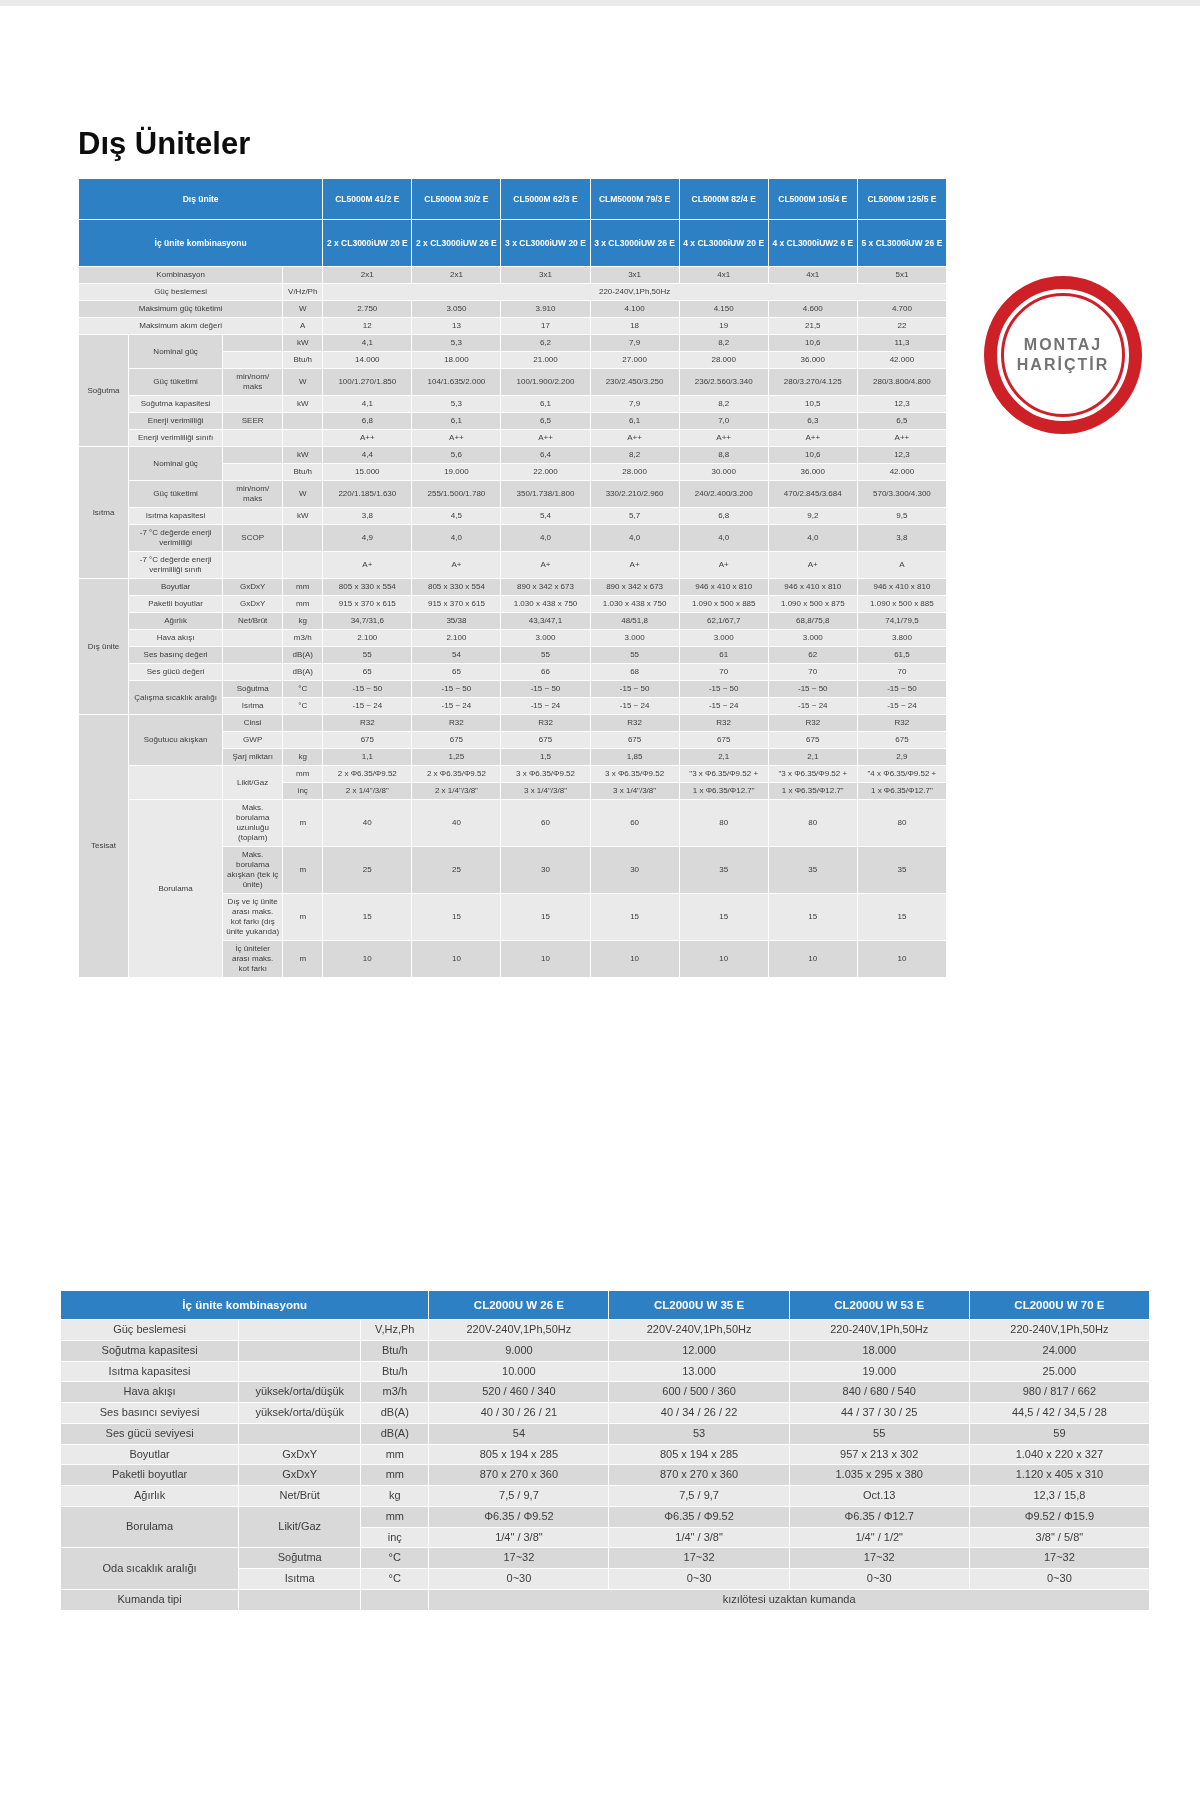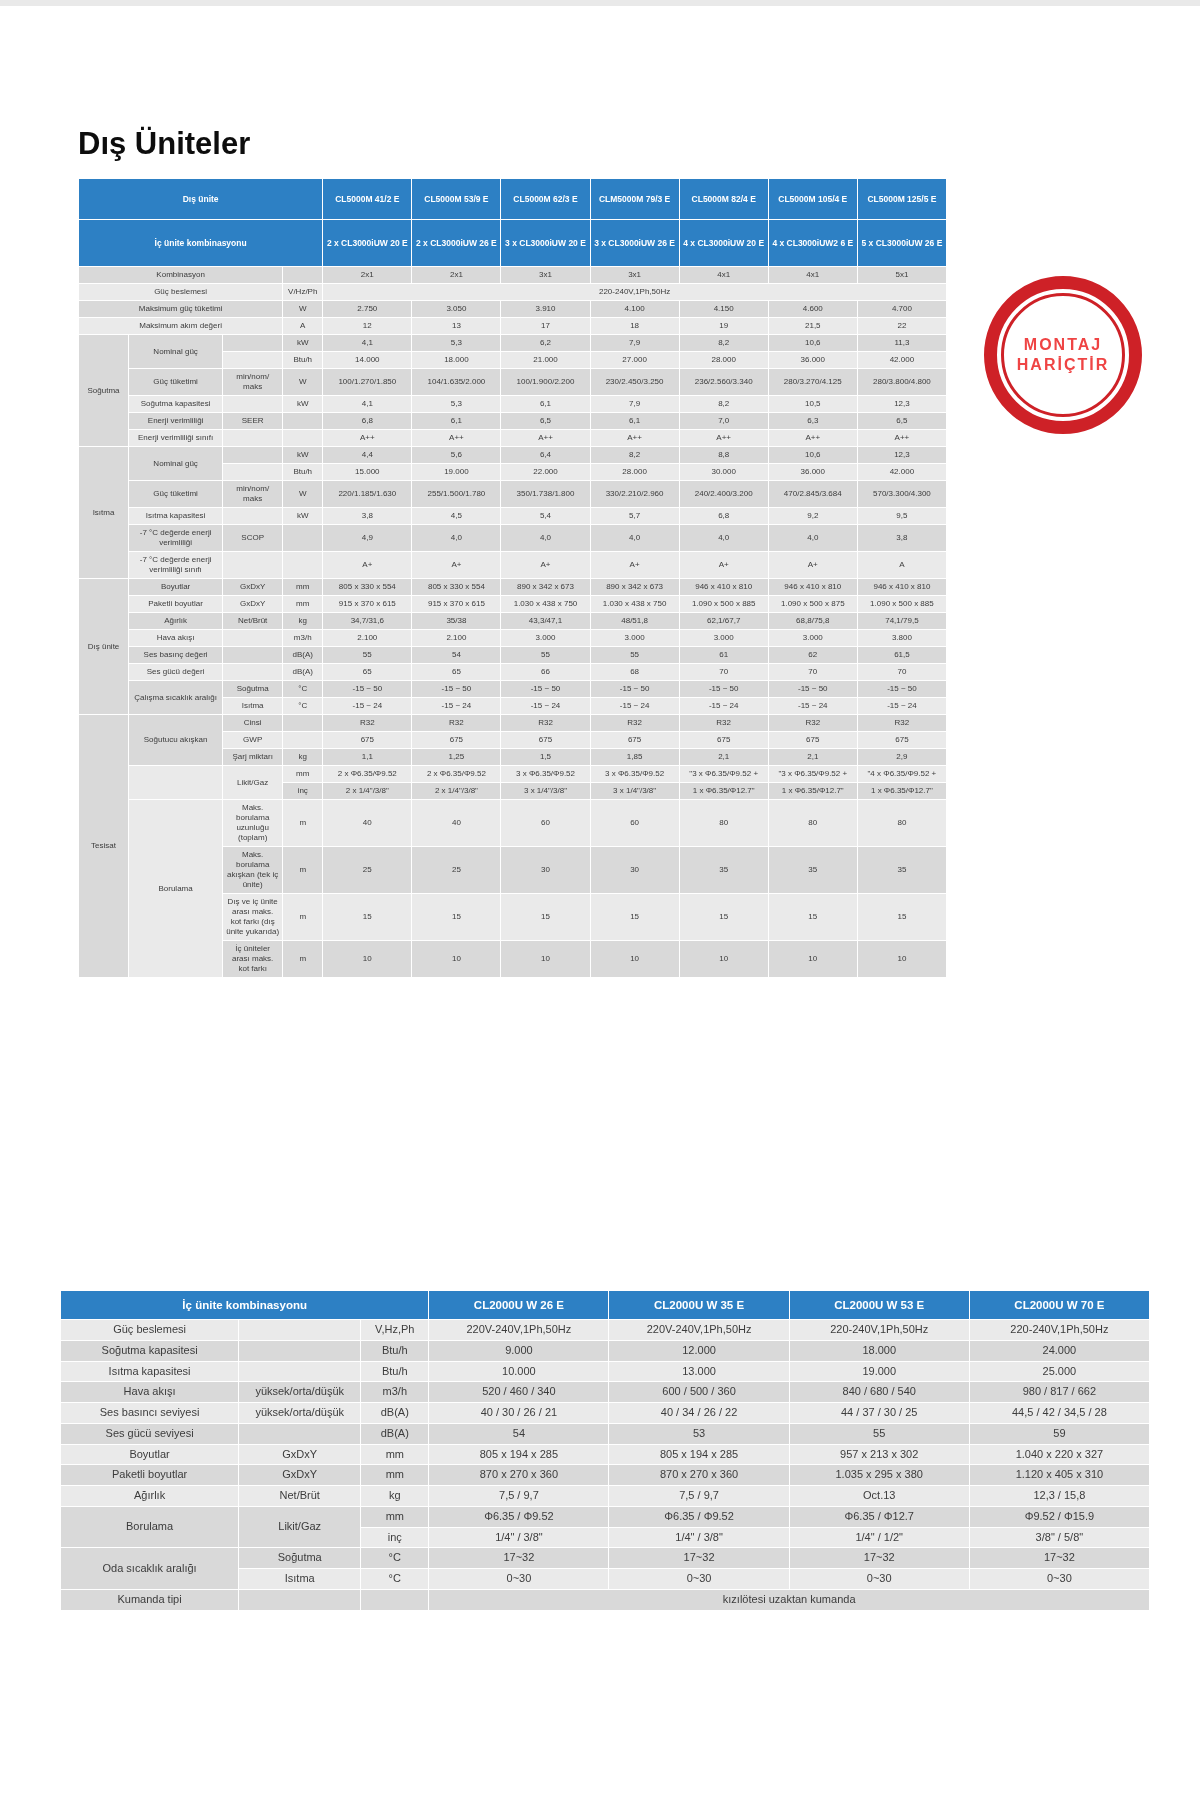--- a/index.html
+++ b/index.html
@@ -37,21 +37,21 @@
   td.k-q{text-align:left;padding-left:4px;margin-top:24px;}
   td.k-u{text-align:center;}
   td.k-v,td.k-sp{text-align:center;}
   th.h-l{text-align:left;padding-left:6px;}
 
   .stamp{position:absolute;left:984px;top:276px;width:158px;height:158px;
       border:13px solid #ce2127;border-radius:50%;background:#fff;box-sizing:border-box;}
   .stamp-inner{position:absolute;left:4px;top:4px;right:4px;bottom:4px;
       border:3px solid #ce2127;border-radius:50%;
       display:flex;flex-direction:column;align-items:center;justify-content:center;}
-  .stamp-line{font-size:16px;font-weight:bold;color:#ef4444;letter-spacing:2px;line-height:1.25;}
+  .stamp-line{font-size:16px;font-weight:bold;color:#737373;letter-spacing:2px;line-height:1.25;}
 </style>
 </head>
 <body>
 
 <div class="page">
   <div class="top-strip"></div>
 
   <div id="title1" class="title">Dış Üniteler</div>
 
   <div id="t1wrap" class="tblwrap">
@@ -66,21 +66,21 @@
           <col style="width: 89px;">
           <col style="width: 89px;">
           <col style="width: 89px;">
           <col style="width: 89px;">
           <col style="width: 89px;">
         </colgroup>
         <thead>
           <tr>
             <th colspan="4" class="h-l">Dış ünite</th>
             <th class="">CL5000M 41/2 E</th>
-            <th class="">CL5000M 53/9 E</th>
+            <th class="">CL5000M 30/2 E</th>
             <th class="">CL5000M 62/3 E</th>
             <th class="">CLM5000M 79/3 E</th>
             <th class="">CL5000M 82/4 E</th>
             <th class="">CL5000M 105/4 E</th>
             <th class="">CL5000M 125/5 E</th>
           </tr>
           <tr>
             <th colspan="4" class="h-l">İç ünite kombinasyonu</th>
             <th class="">2 x CL3000iUW 20 E</th>
             <th class="">2 x CL3000iUW 26 E</th>

